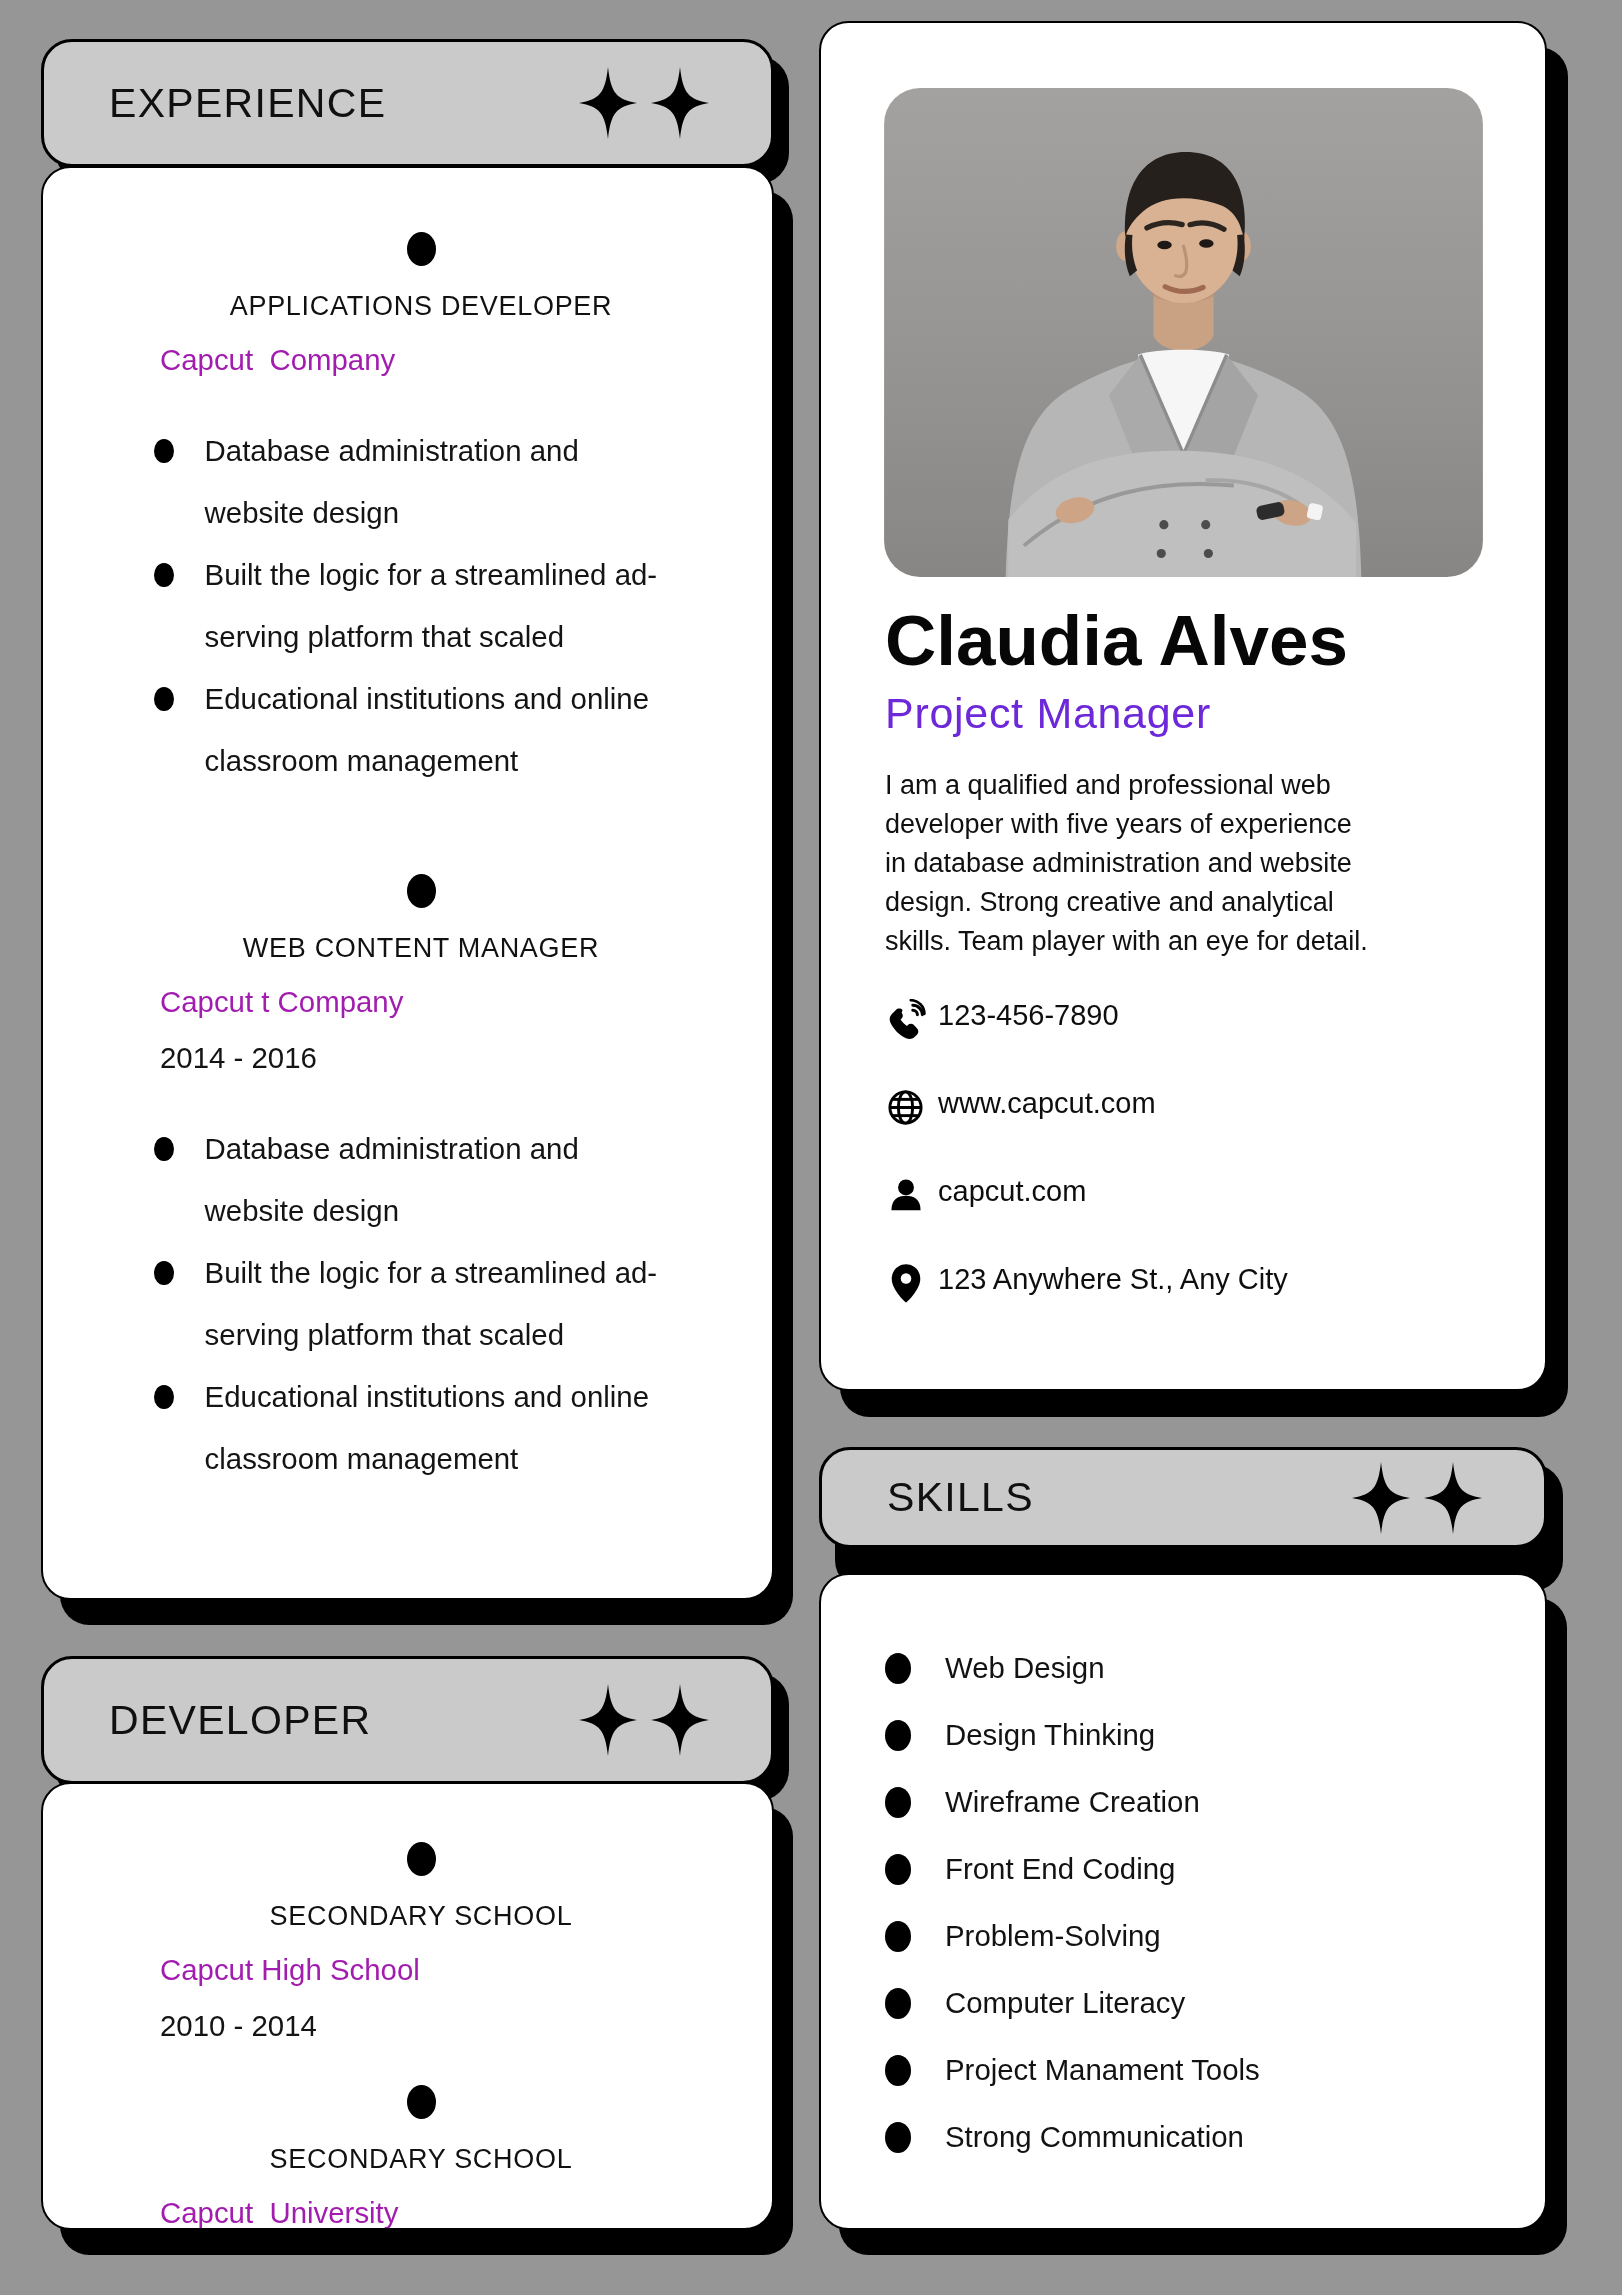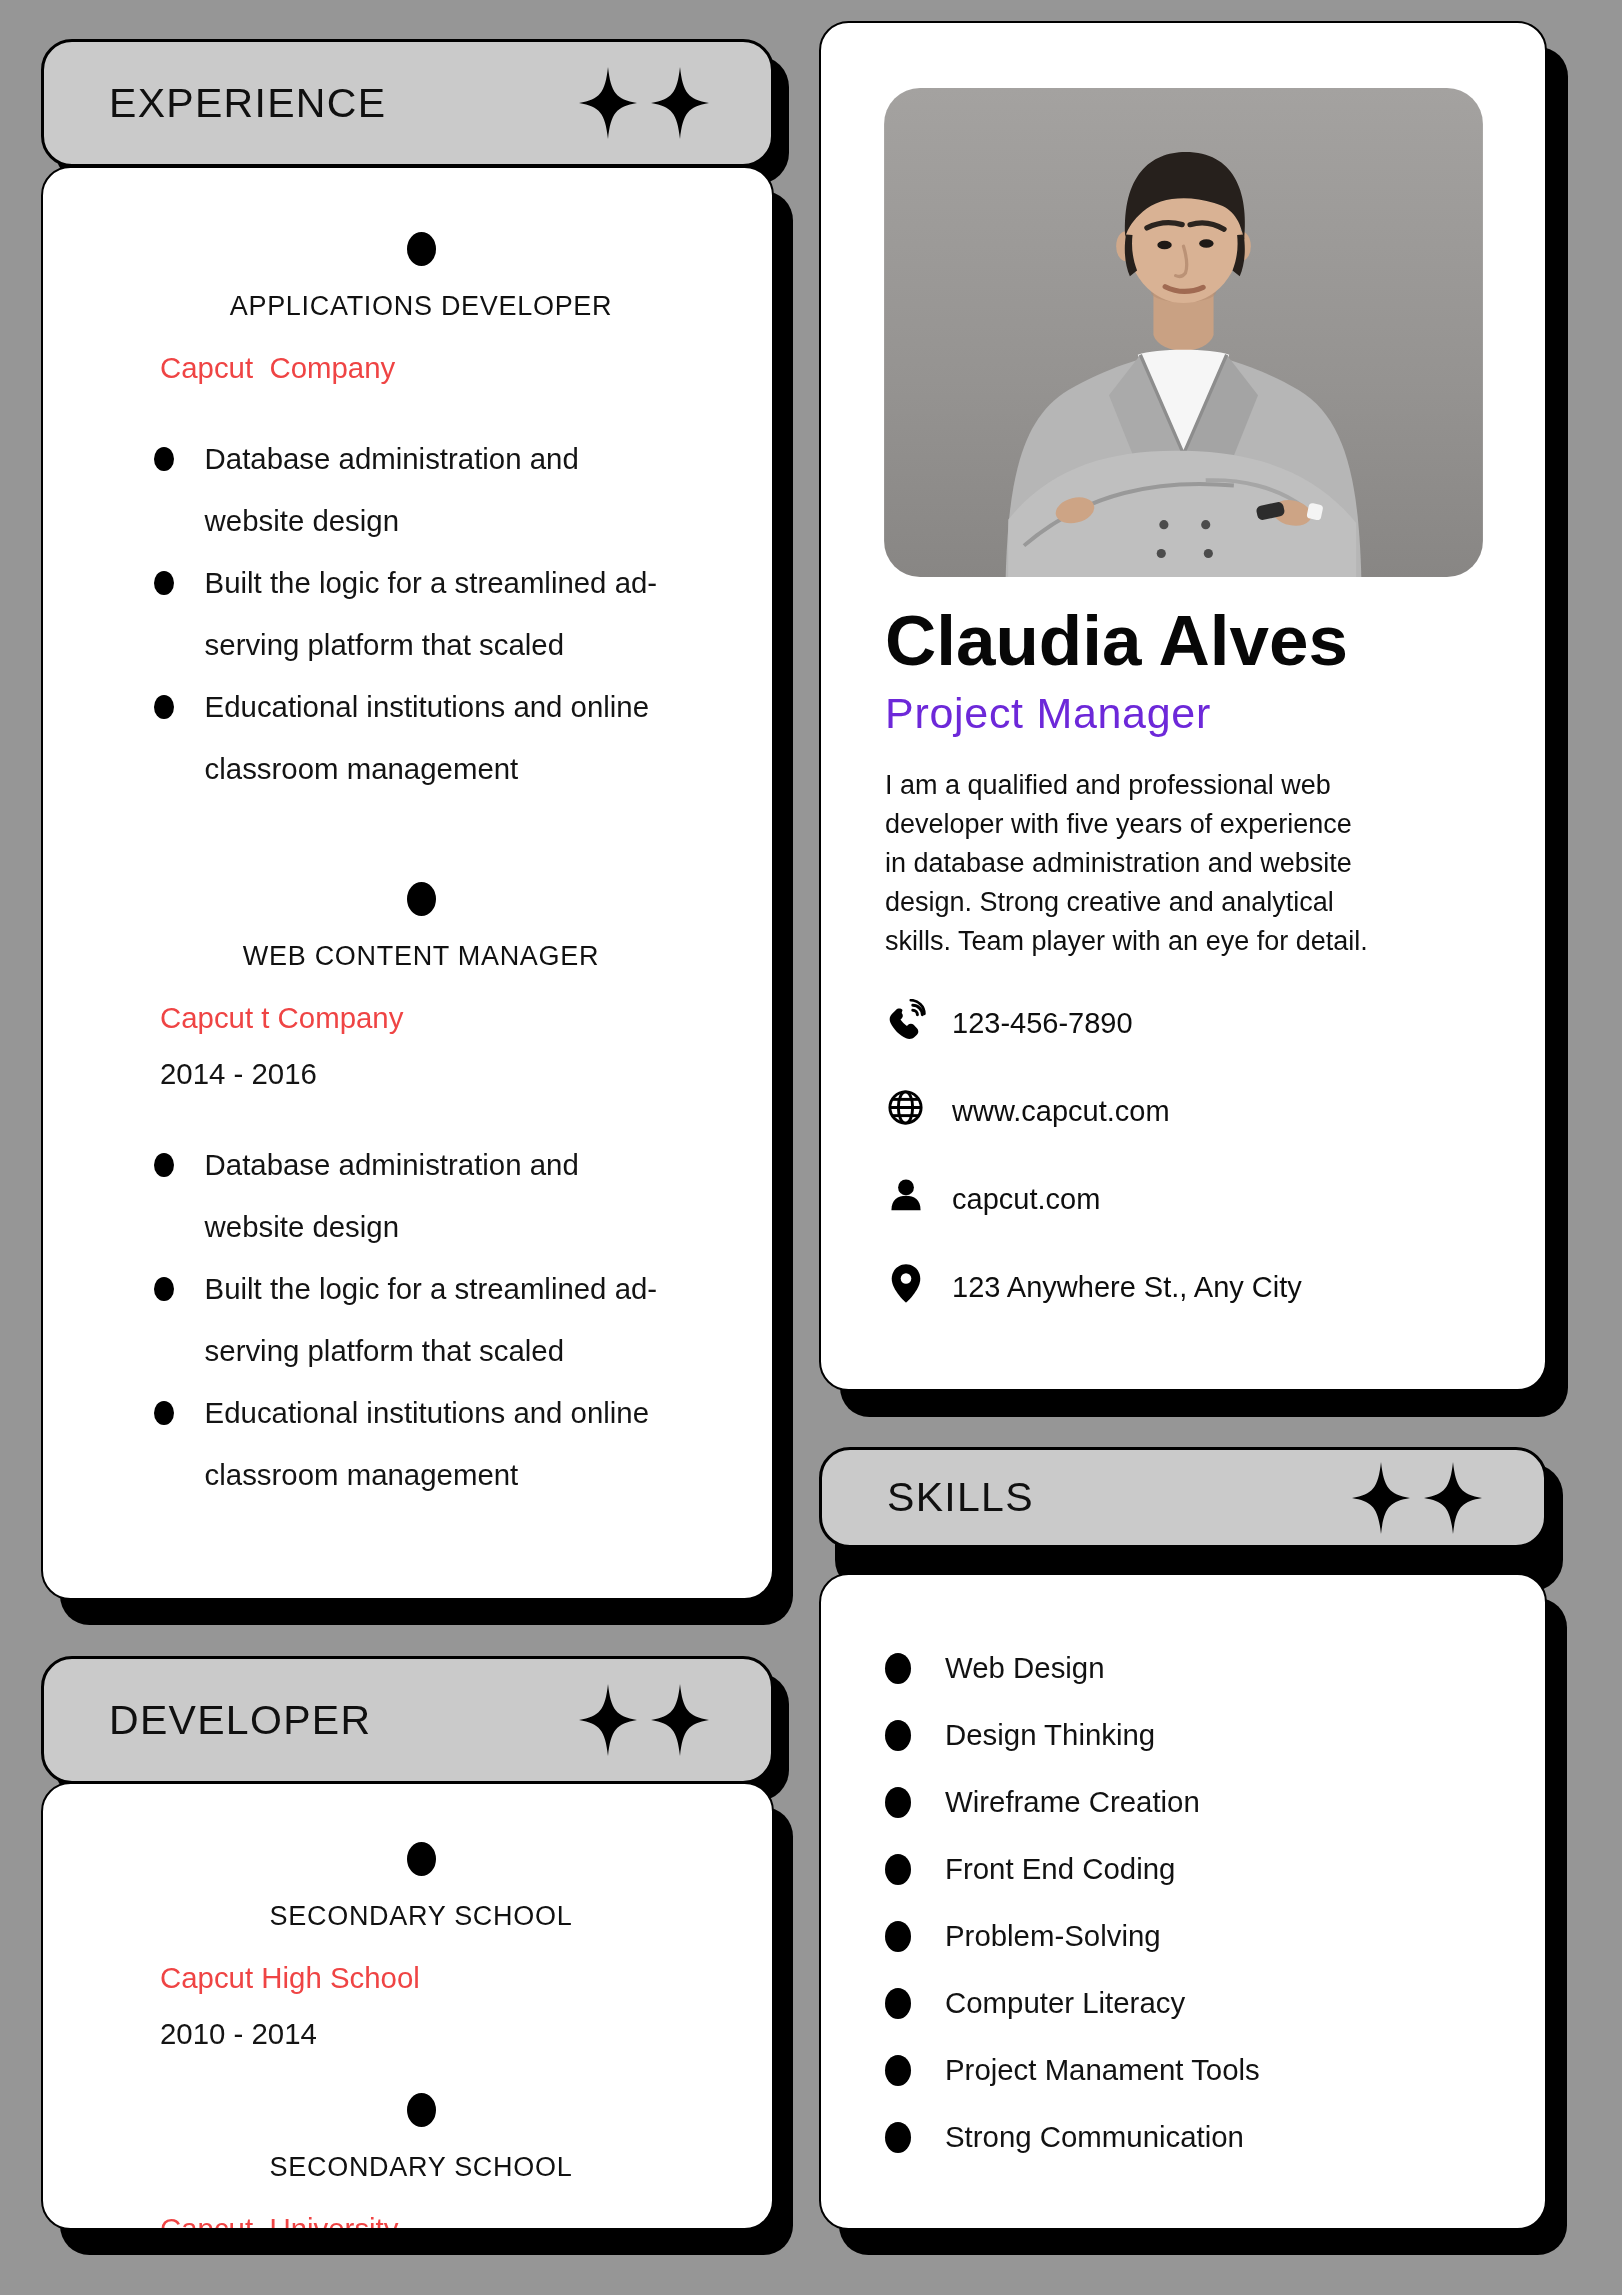--- a/index.html
+++ b/index.html
@@ -39,41 +39,41 @@
     box-sizing:border-box;
     z-index:2;
     overflow:hidden;
   }
   
   .exp-pad{padding:64px 36px 0 63px;}
   .edu-pad{padding:58px 36px 0 63px;}
   .entry-head{display:flex;align-items:center;gap:25px;flex-direction:column;}
   .big-dot{width:29px;height:34px;border-radius:50%;background:#000;flex:0 0 auto;}
   .entry-title{font-size:27px;letter-spacing:0.7px;color:#111;}
-  .entry-sub{margin-left:54px;margin-top:29px;font-size:29.4px;white-space:pre;color:#ef4444;}
+  .entry-sub{margin-left:54px;margin-top:21px;font-size:29.4px;white-space:pre;color:#a21caf;}
   .entry-dates{margin-left:54px;margin-top:22px;font-size:29.4px;color:#141414;}
   .job-bullets{margin:43px 0 0 48px;}
   .job-bullet{display:flex;gap:31px;}
   .small-dot{width:19.6px;height:24px;border-radius:50%;background:#000;flex:0 0 auto;margin-top:19px;}
   .bullet-lines{font-size:29.4px;line-height:62px;color:#141414;}
   .job2{margin-top:82px;}
   .edu-entry2{margin-top:42px;}
   
   .photo-frame{
     margin:65px auto 0 auto;
     width:599px;height:489px;
     border-radius:36px;
     overflow:hidden;
   }
   .profile-pad{padding:0 64px;}
   .name{margin-top:28px;font-size:71px;font-weight:800;letter-spacing:0;line-height:1.02;color:#070707;}
   .role{margin-top:11.8px;font-size:43px;font-weight:400;letter-spacing:0.7px;color:#6d28d9;}
   .bio{margin-top:27.5px;font-size:27px;line-height:39px;width:484px;color:#101010;}
   .contacts{margin-top:38px;}
-  .contact-row{display:flex;align-items:flex-end;gap:26px;margin-bottom:47px;}
+  .contact-row{display:flex;align-items:flex-start;gap:12px;margin-bottom:47px;}
   .cicon{width:41px;height:41px;display:flex;align-items:center;justify-content:center;flex:0 0 auto;}
   .contact-value{font-size:29px;color:#0e0e0e;}
   
   .skills-pad{padding:76px 36px 0 64px;}
   .skill-row{display:flex;align-items:center;gap:34px;margin-bottom:33px;text-align:center;}
   .skill-dot{width:26px;height:31px;border-radius:50%;background:#000;flex:0 0 auto;}
   .skill-label{font-size:29.4px;color:#121212;}
 </style>
 </head>
 <body>

